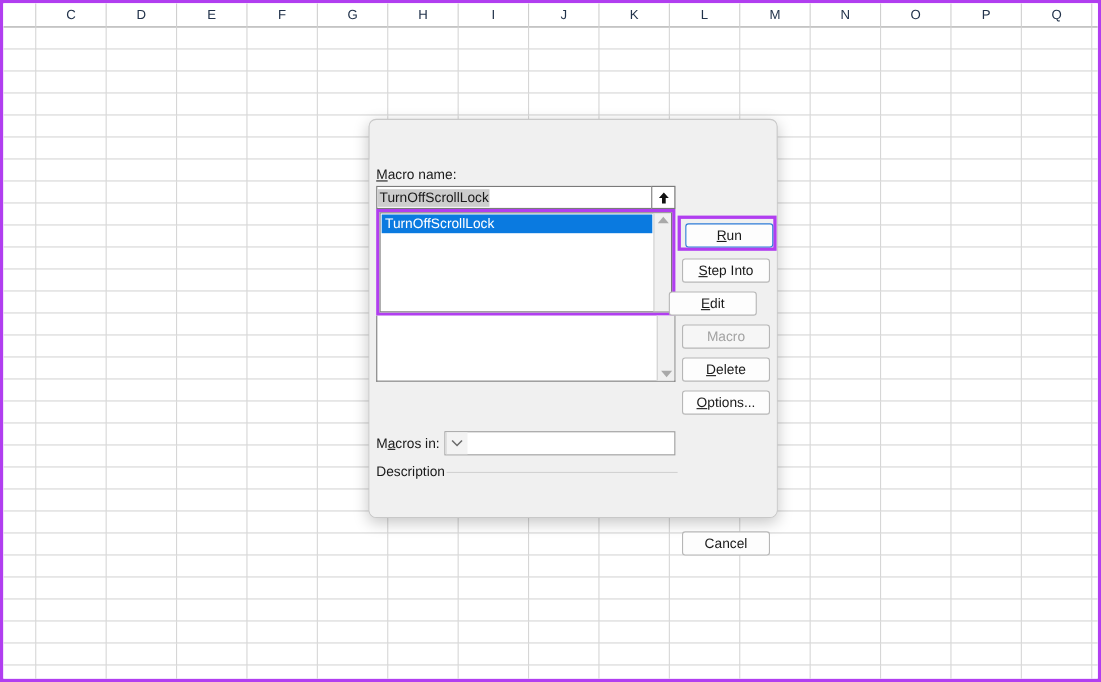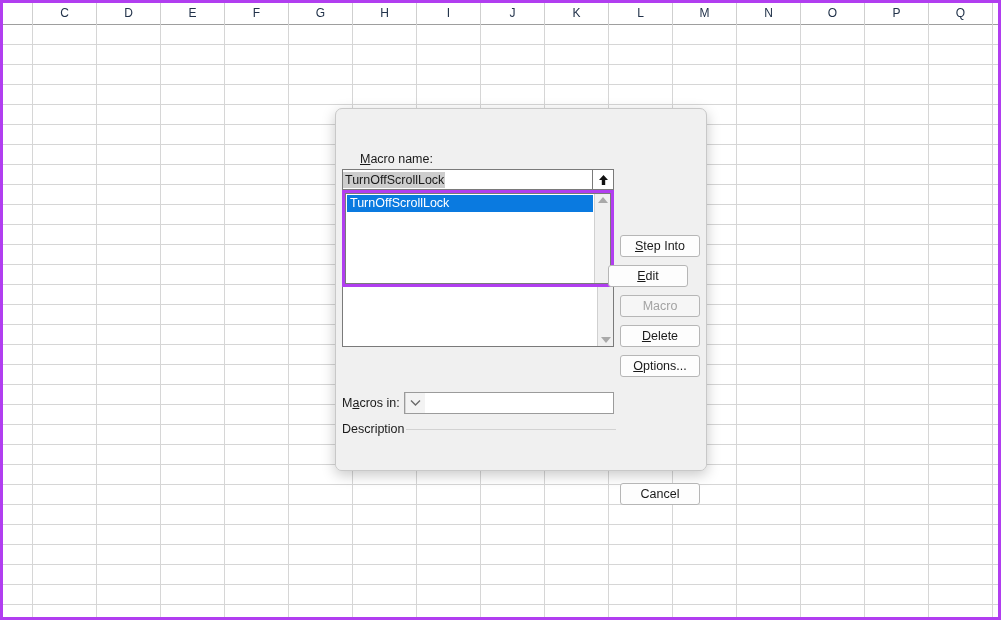--- a/index.html
+++ b/index.html
@@ -112,21 +112,21 @@
     border-bottom-right-radius: 6px;
   }
 
   .field-label {
     position: absolute;
     font-size: 12.5px;
     color: #1a1a1a;
   }
   .ul { text-decoration: underline; }
 
-  #macro-name-label { left: 24px; top: 7px; }
+  #macro-name-label { left: 6px; top: 7px; }
 
   
   #macro-name-input {
     position: absolute;
     left: 6px; top: 24px;
     width: 272px; height: 21px;
     background: #ffffff;
     border: 1px solid #7a7a7a;
     display: flex;
     align-items: center;
@@ -917,20 +917,25 @@
       </div>
 
       <div id="listbox-lower">
         <div style="flex:1 1 auto;"></div>
         <div class="sb">
           <div style="height:2px;"></div>
           <div class="sb-arrow sb-down"></div>
         </div>
       </div>
 
+      <div id="run-highlight">
+        <div id="run-button">
+          <span class="ul">R</span><span>un</span>
+        </div>
+      </div>
 
       <div class="dlg-btn" id="step-into-button">
         <span class="ul">S</span><span>tep Into</span>
       </div>
 
       <div class="dlg-btn" id="edit-button">
         <span class="ul">E</span><span>dit</span>
       </div>
 
       <div class="dlg-btn disabled" id="create-button">Macro</div>

